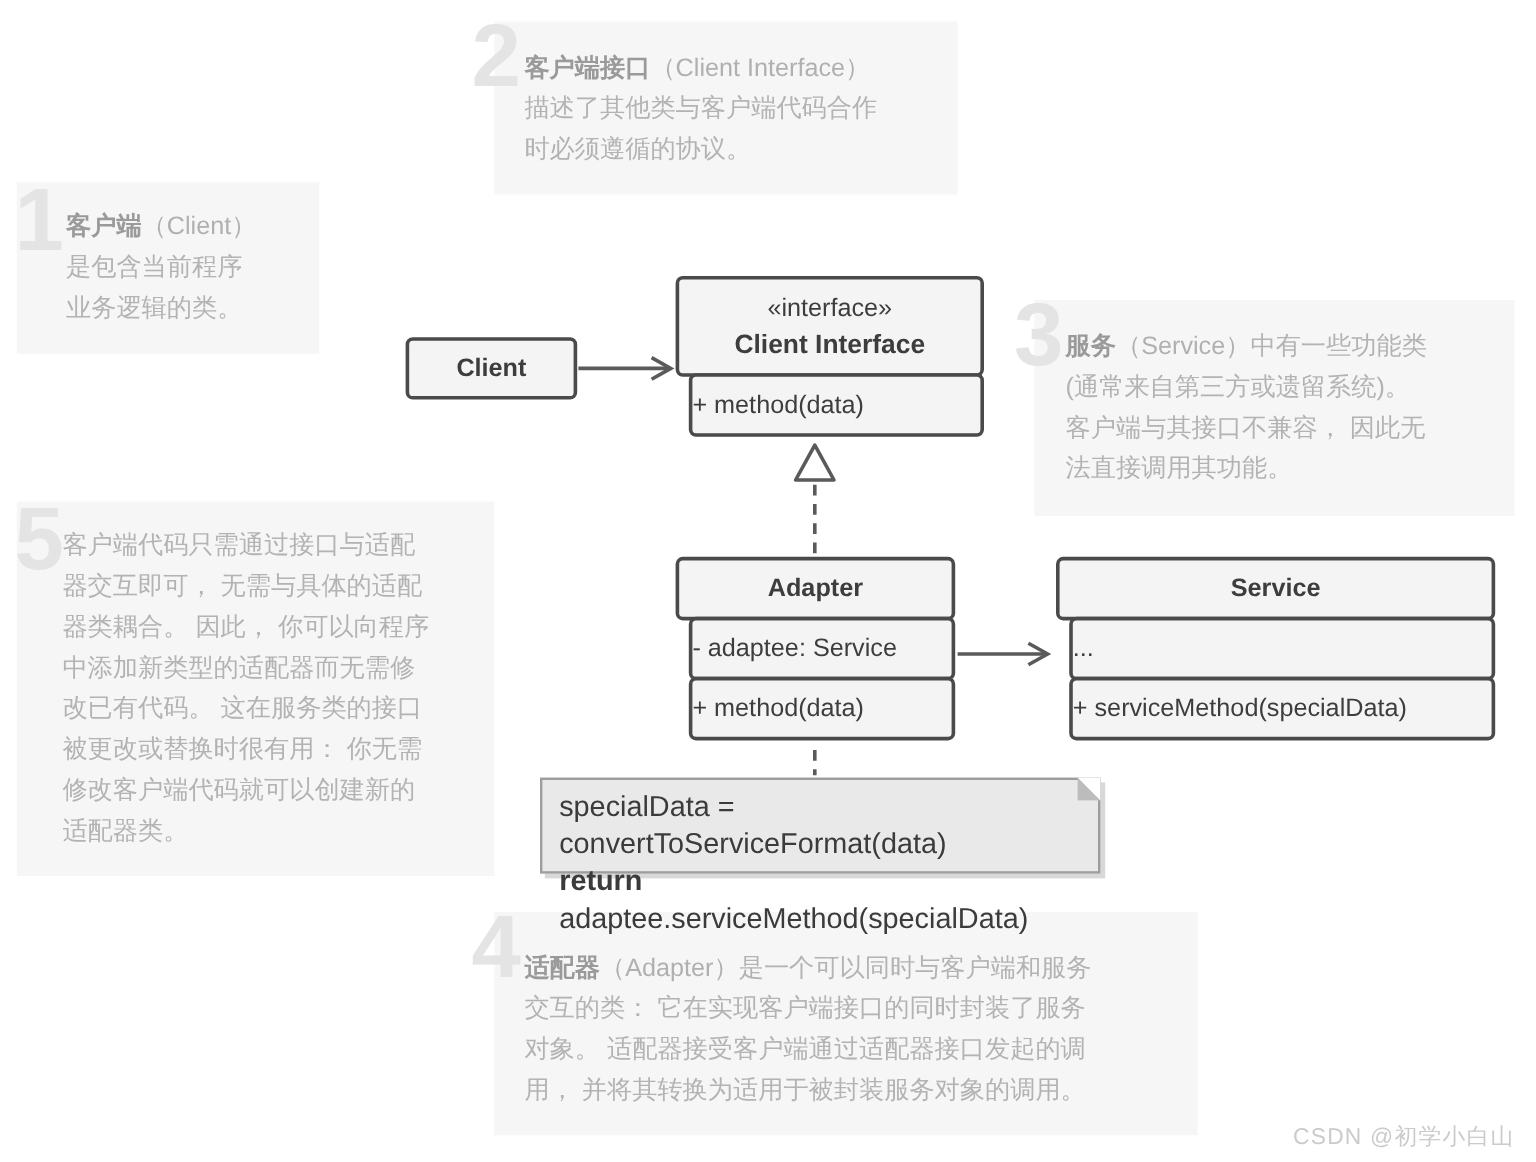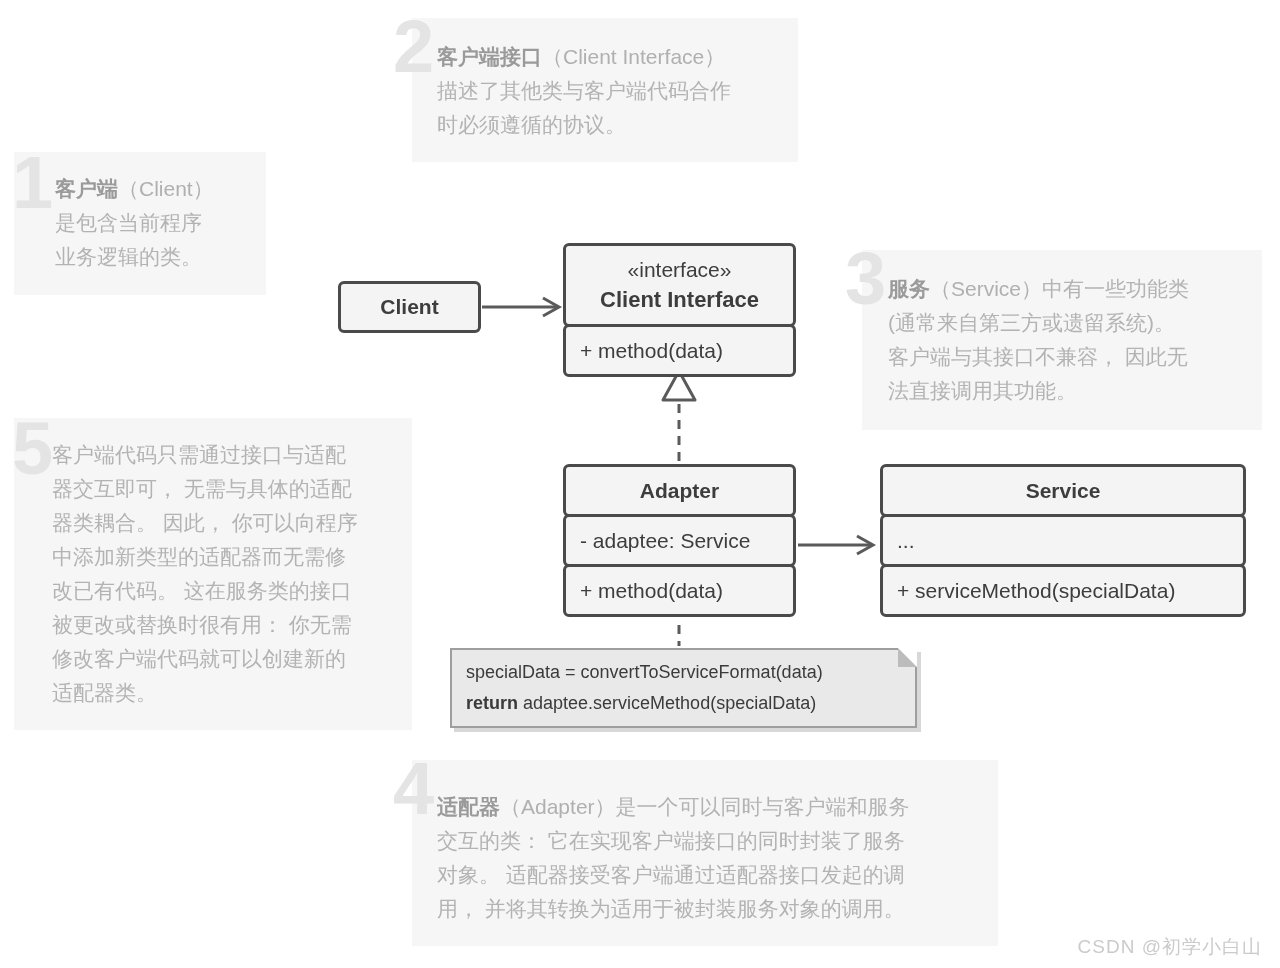--- a/index.html
+++ b/index.html
@@ -37,37 +37,37 @@
   #text-4{left:437px;top:790px;}
   
   .uml-box{position:absolute;z-index:4;}
   .row{
     box-sizing:border-box;border:3px solid #4a4a4a;border-radius:6px;
     background:#f4f4f4;color:#3d3d3d;font-size:21px;
     display:flex;align-items:center;
   }
   .row + .row{margin-top:-3px;}
   .row.title{justify-content:center;font-weight:bold;}
-  .row.member{padding-left:14px;}
+  .row.member{padding-left:0;margin-left:11px;}
   #client-box{left:314px;top:281px;width:167px;}
   #client-box .row{height:52px;margin-left:24px;}
-  #interface-box{left:563px;top:243px;width:233px;}
+  #interface-box{left:563px;top:230px;width:257px;}
   #interface-box .header{height:84px;flex-direction:column;justify-content:center;line-height:30px;}
   #interface-box .stereotype{font-weight:normal;font-size:21px;}
   #interface-box .iface-title{font-weight:bold;font-size:22px;}
   #interface-box .member{height:53px;}
   #adapter-box{left:563px;top:464px;width:233px;}
   #service-box{left:880px;top:464px;width:366px;}
   #adapter-box .row,#service-box .row{height:53px;}
   
   #note{
     position:absolute;left:450px;top:648px;width:467px;height:80px;box-sizing:border-box;
     background:#e9e9e9;border:2px solid #9e9e9e;z-index:4;
     box-shadow:4px 4px 0 #d8d8d8;
-    font-size:18px;color:#3b3b3b;line-height:31px;padding:7px 0 0 14px;
+    font-size:24px;color:#3b3b3b;line-height:31px;padding:7px 0 0 14px;
   }
   #note::before{
     content:"";position:absolute;top:-2px;right:-2px;width:0;height:0;
     border-style:solid;border-width:0 19px 19px 0;
     border-color:#ffffff #ffffff #bcbcbc #bcbcbc;
   }
   #note .kw{font-weight:bold;}
   
   #connectors{position:absolute;left:0;top:0;z-index:3;pointer-events:none;}
   .conn{stroke:#5a5a5a;stroke-width:3;fill:none;}

